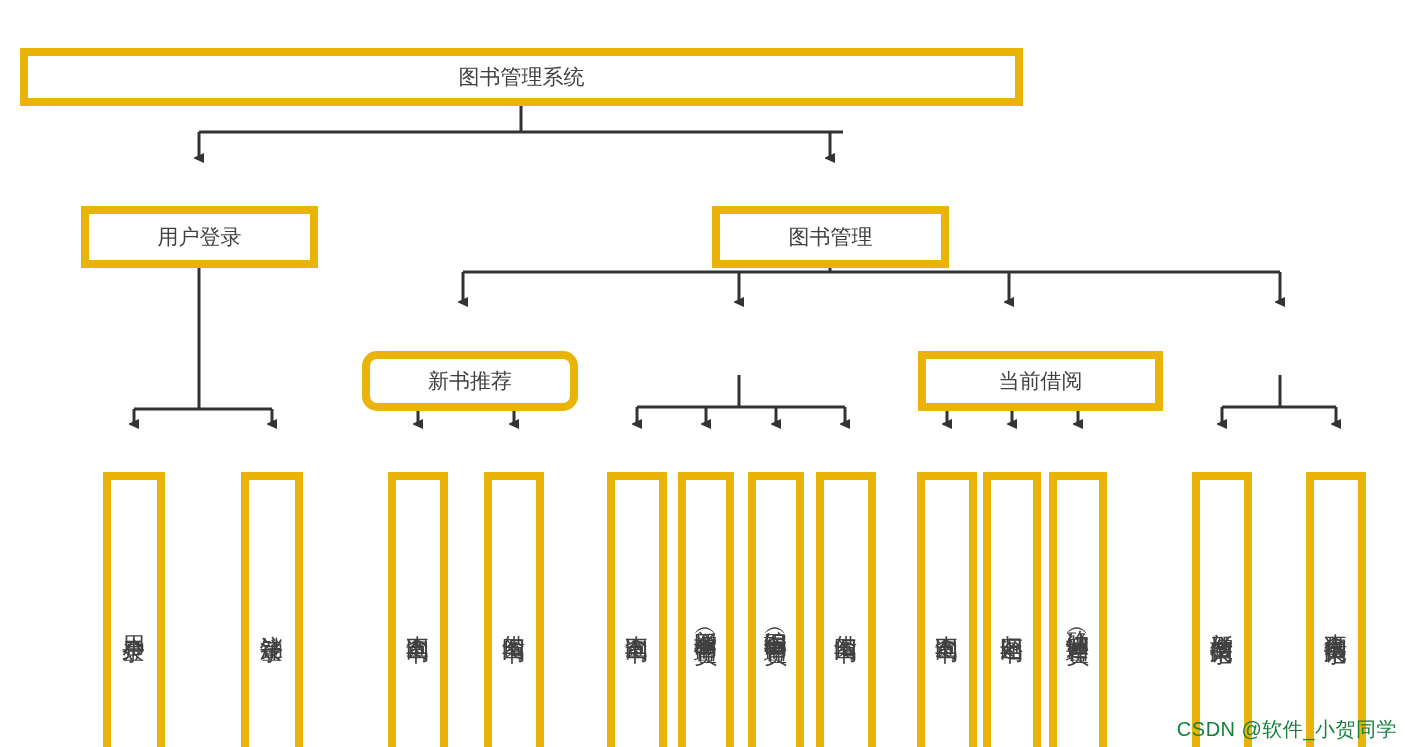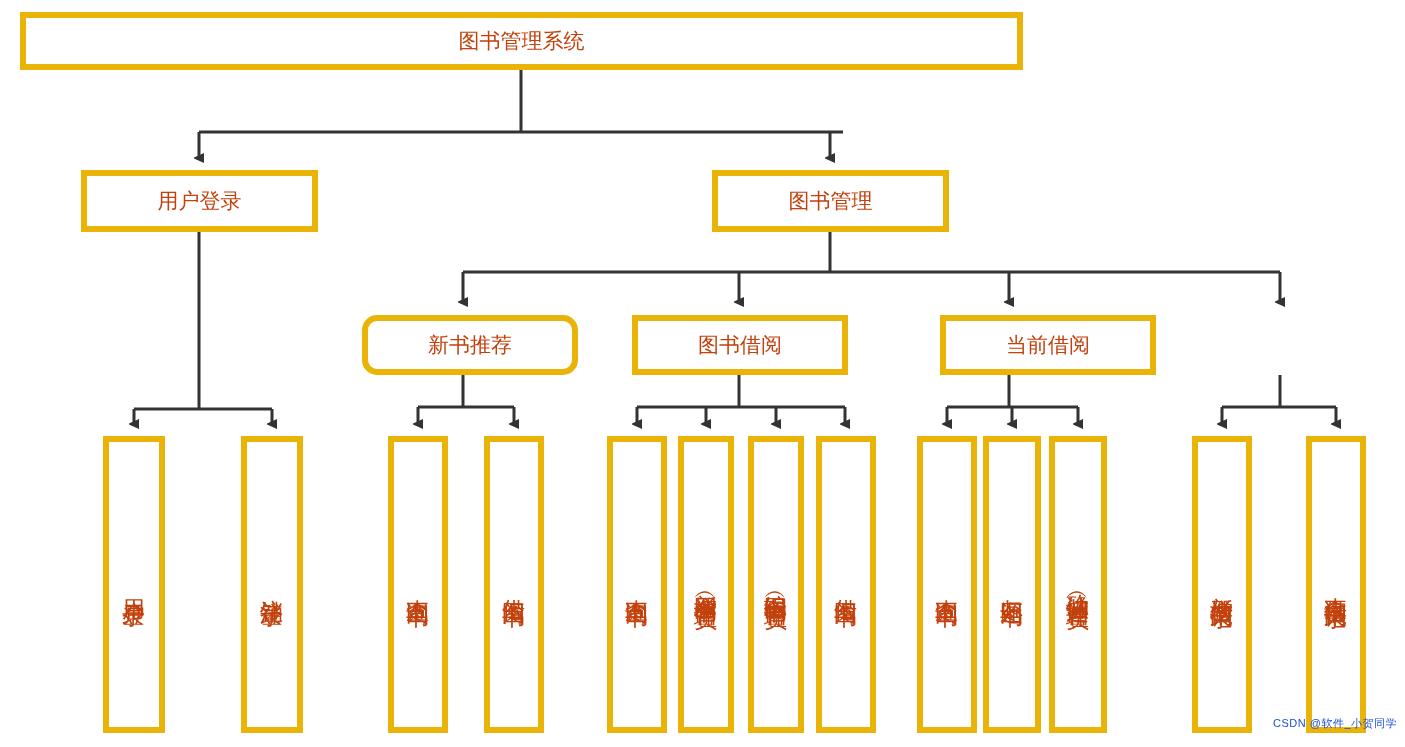--- a/index.html
+++ b/index.html
@@ -19,26 +19,27 @@
     position: absolute;
     left: 0; top: 0;
     width: 1405px;
     height: 747px;
     pointer-events: none;
   }
   .node {
     position: absolute;
     box-sizing: border-box;
     background: #ffffff;
-    border: 6px solid #eab308;
+    border: 8px solid #eab308;
     display: flex;
     align-items: center;
     justify-content: center;
-    color: #c2410c;
+    color: #404040;
     z-index: 2;
+    margin-top: 36px;
   }
   .node .label {
     display: block;
     text-align: center;
     line-height: 1.18;
     white-space: nowrap;
   }
   .node.horiz .label {
     font-size: 21px;
   }
@@ -50,23 +51,23 @@
     writing-mode: vertical-rl;
     text-orientation: upright;
     font-size: 23px;
     letter-spacing: 2px;
     line-height: 1.05;
     white-space: nowrap;
   }
   .watermark {
     position: absolute;
     right: 8px;
-    bottom: 16px;
-    font-size: 11px;
-    color: #1d4ed8;
+    bottom: 4px;
+    font-size: 20px;
+    color: #15803d;
     letter-spacing: 0.5px;
     z-index: 5;
     white-space: nowrap;
   }
 </style>
 </head>
 <body>
 
 <div id="canvas">
 
@@ -129,25 +130,22 @@
   </div>
 
   <div class="node horiz" style="left:712px; top:170px; width:237px; height:62px;align-items:center;">
     <span class="label">图书管理</span>
   </div>
 
   <div class="node horiz" style="left:362px; top:315px; width:216px; height:60px;border-radius:15px;">
     <span class="label">新书推荐</span>
   </div>
 
-  <div class="node horiz" style="left:632px; top:315px; width:216px; height:60px;">
-    <span class="label">图书借阅</span>
-  </div>
-
-  <div class="node horiz" style="left:940px; top:315px; width:216px; height:60px;">
+
+  <div class="node horiz" style="left:918px; top:315px; width:245px; height:60px;">
     <span class="label">当前借阅</span>
   </div>
 
 
   <div class="node vert" style="left:103px; top:436px; width:62px; height:297px;">
     <span class="label">用户登录</span>
   </div>
 
   <div class="node vert" style="left:241px; top:436px; width:62px; height:297px;">
     <span class="label">注销登录</span>

